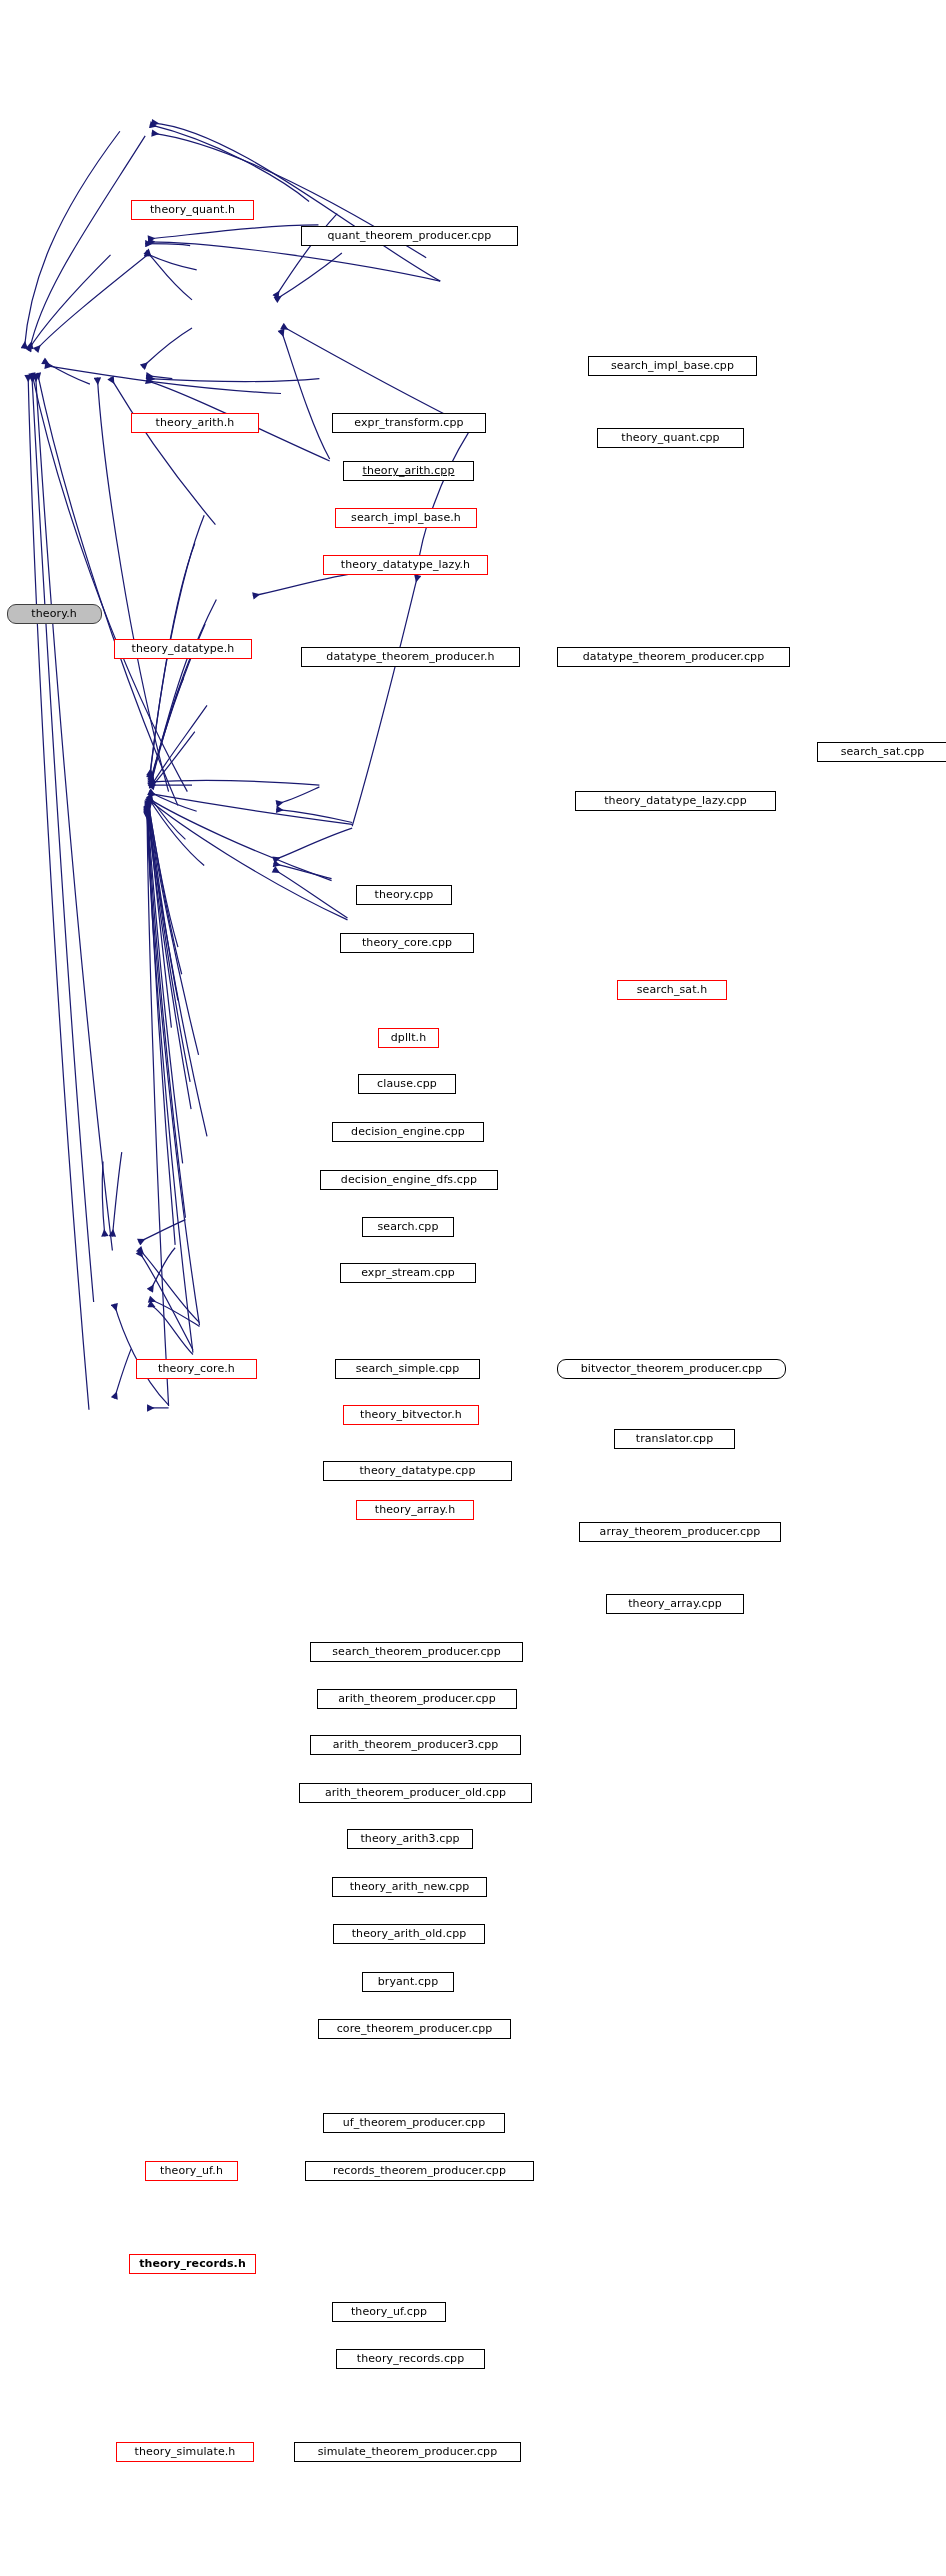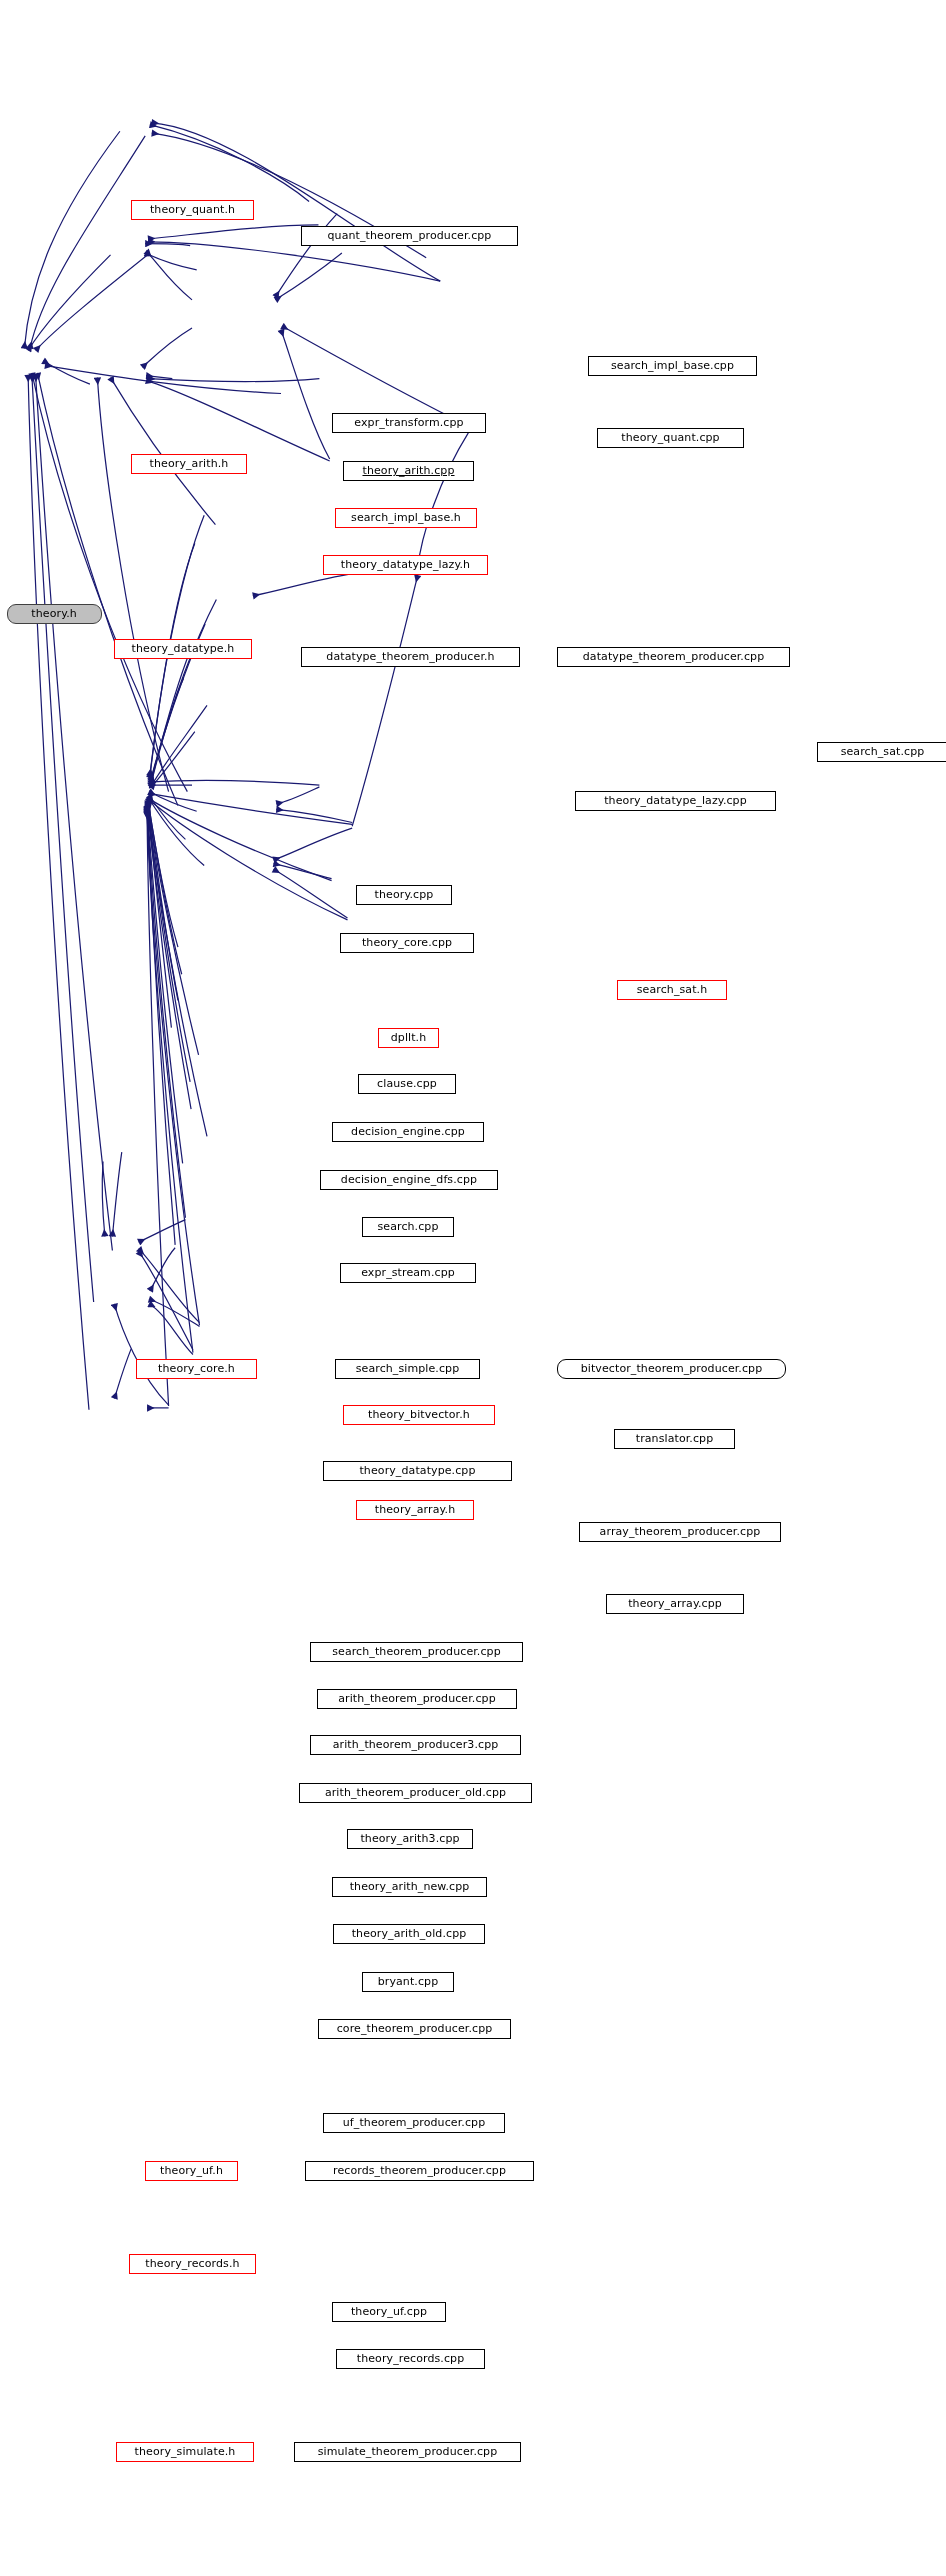--- a/index.html
+++ b/index.html
@@ -144,21 +144,21 @@
       <path d="M180,1503 C170,1503 165,1503 157,1503"></path>
       <path d="M140,1440 C130,1465 125,1485 122,1493"></path>
     </g>
   </svg>
 
   <div id="node-layer">
       <div class="node root" style="left: 6.6px; top: 604px; width: 95px; border-radius: 9px;">theory.h</div>
       <div class="node red" style="left: 131px; top: 200px; width: 123px;">theory_quant.h</div>
       <div class="node" style="left: 301px; top: 226px; width: 217px;">quant_theorem_producer.cpp</div>
       <div class="node" style="left: 588px; top: 356px; width: 169px;">search_impl_base.cpp</div>
-      <div class="node red" style="left: 131px; top: 413px; width: 116px; margin-top: 41px;">theory_arith.h</div>
+      <div class="node red" style="left: 131px; top: 413px; width: 128px;">theory_arith.h</div>
       <div class="node" style="left: 597px; top: 428px; width: 147px;">theory_quant.cpp</div>
       <div class="node" style="left: 332px; top: 413px; width: 154px;">expr_transform.cpp</div>
       <div class="node" style="left: 343px; top: 461px; width: 131px; text-decoration: underline;">theory_arith.cpp</div>
       <div class="node red" style="left: 335px; top: 508px; width: 142px;">search_impl_base.h</div>
       <div class="node red" style="left: 323px; top: 555px; width: 165px;">theory_datatype_lazy.h</div>
       <div class="node red" style="left: 114px; top: 639px; width: 138px;">theory_datatype.h</div>
       <div class="node" style="left: 301px; top: 647px; width: 219px;">datatype_theorem_producer.h</div>
       <div class="node" style="left: 557px; top: 647px; width: 233px;">datatype_theorem_producer.cpp</div>
       <div class="node" style="left: 817px; top: 742px; width: 131px;">search_sat.cpp</div>
       <div class="node" style="left: 575px; top: 791px; width: 201px;">theory_datatype_lazy.cpp</div>
@@ -167,38 +167,38 @@
       <div class="node red" style="left: 617px; top: 980px; width: 110px;">search_sat.h</div>
       <div class="node red" style="left: 378px; top: 1028px; width: 61px;">dpllt.h</div>
       <div class="node" style="left: 358px; top: 1074px; width: 98px;">clause.cpp</div>
       <div class="node" style="left: 332px; top: 1122px; width: 152px;">decision_engine.cpp</div>
       <div class="node" style="left: 320px; top: 1170px; width: 178px;">decision_engine_dfs.cpp</div>
       <div class="node" style="left: 362px; top: 1217px; width: 92px;">search.cpp</div>
       <div class="node" style="left: 340px; top: 1263px; width: 136px;">expr_stream.cpp</div>
       <div class="node red" style="left: 136px; top: 1359px; width: 121px;">theory_core.h</div>
       <div class="node" style="left: 335px; top: 1359px; width: 145px;">search_simple.cpp</div>
       <div class="node" style="left: 557px; top: 1359px; width: 229px; border-radius: 9px;">bitvector_theorem_producer.cpp</div>
-      <div class="node red" style="left: 343px; top: 1405px; width: 152px;">theory_bitvector.h</div>
+      <div class="node red" style="left: 343px; top: 1405px; width: 136px;">theory_bitvector.h</div>
       <div class="node" style="left: 614px; top: 1429px; width: 121px;">translator.cpp</div>
       <div class="node" style="left: 323px; top: 1452px; width: 189px; margin-top: 9px;">theory_datatype.cpp</div>
       <div class="node red" style="left: 356px; top: 1500px; width: 118px;">theory_array.h</div>
       <div class="node" style="left: 579px; top: 1522px; width: 202px;">array_theorem_producer.cpp</div>
       <div class="node" style="left: 606px; top: 1594px; width: 138px;">theory_array.cpp</div>
       <div class="node" style="left: 310px; top: 1642px; width: 213px;">search_theorem_producer.cpp</div>
       <div class="node" style="left: 317px; top: 1689px; width: 200px;">arith_theorem_producer.cpp</div>
       <div class="node" style="left: 310px; top: 1735px; width: 211px;">arith_theorem_producer3.cpp</div>
       <div class="node" style="left: 299px; top: 1783px; width: 233px;">arith_theorem_producer_old.cpp</div>
       <div class="node" style="left: 347px; top: 1829px; width: 126px;">theory_arith3.cpp</div>
       <div class="node" style="left: 332px; top: 1877px; width: 155px;">theory_arith_new.cpp</div>
       <div class="node" style="left: 333px; top: 1924px; width: 152px;">theory_arith_old.cpp</div>
       <div class="node" style="left: 362px; top: 1972px; width: 92px;">bryant.cpp</div>
       <div class="node" style="left: 318px; top: 2019px; width: 193px;">core_theorem_producer.cpp</div>
       <div class="node" style="left: 323px; top: 2113px; width: 182px;">uf_theorem_producer.cpp</div>
       <div class="node" style="left: 305px; top: 2161px; width: 229px; text-align: right;">records_theorem_producer.cpp</div>
       <div class="node red" style="left: 145px; top: 2161px; width: 93px;">theory_uf.h</div>
       <div class="node" style="left: 332px; top: 2302px; width: 114px;">theory_uf.cpp</div>
-      <div class="node red" style="left: 129px; top: 2254px; width: 127px;">theory_records.h</div>
+      <div class="node red" style="left: 129px; top: 2254px; width: 127px; font-weight: bold;">theory_records.h</div>
       <div class="node" style="left: 336px; top: 2349px; width: 149px;">theory_records.cpp</div>
       <div class="node red" style="left: 116px; top: 2442px; width: 138px;">theory_simulate.h</div>
       <div class="node" style="left: 294px; top: 2442px; width: 227px;">simulate_theorem_producer.cpp</div>
     </div>
 </div>
 
 
 </body></html>

